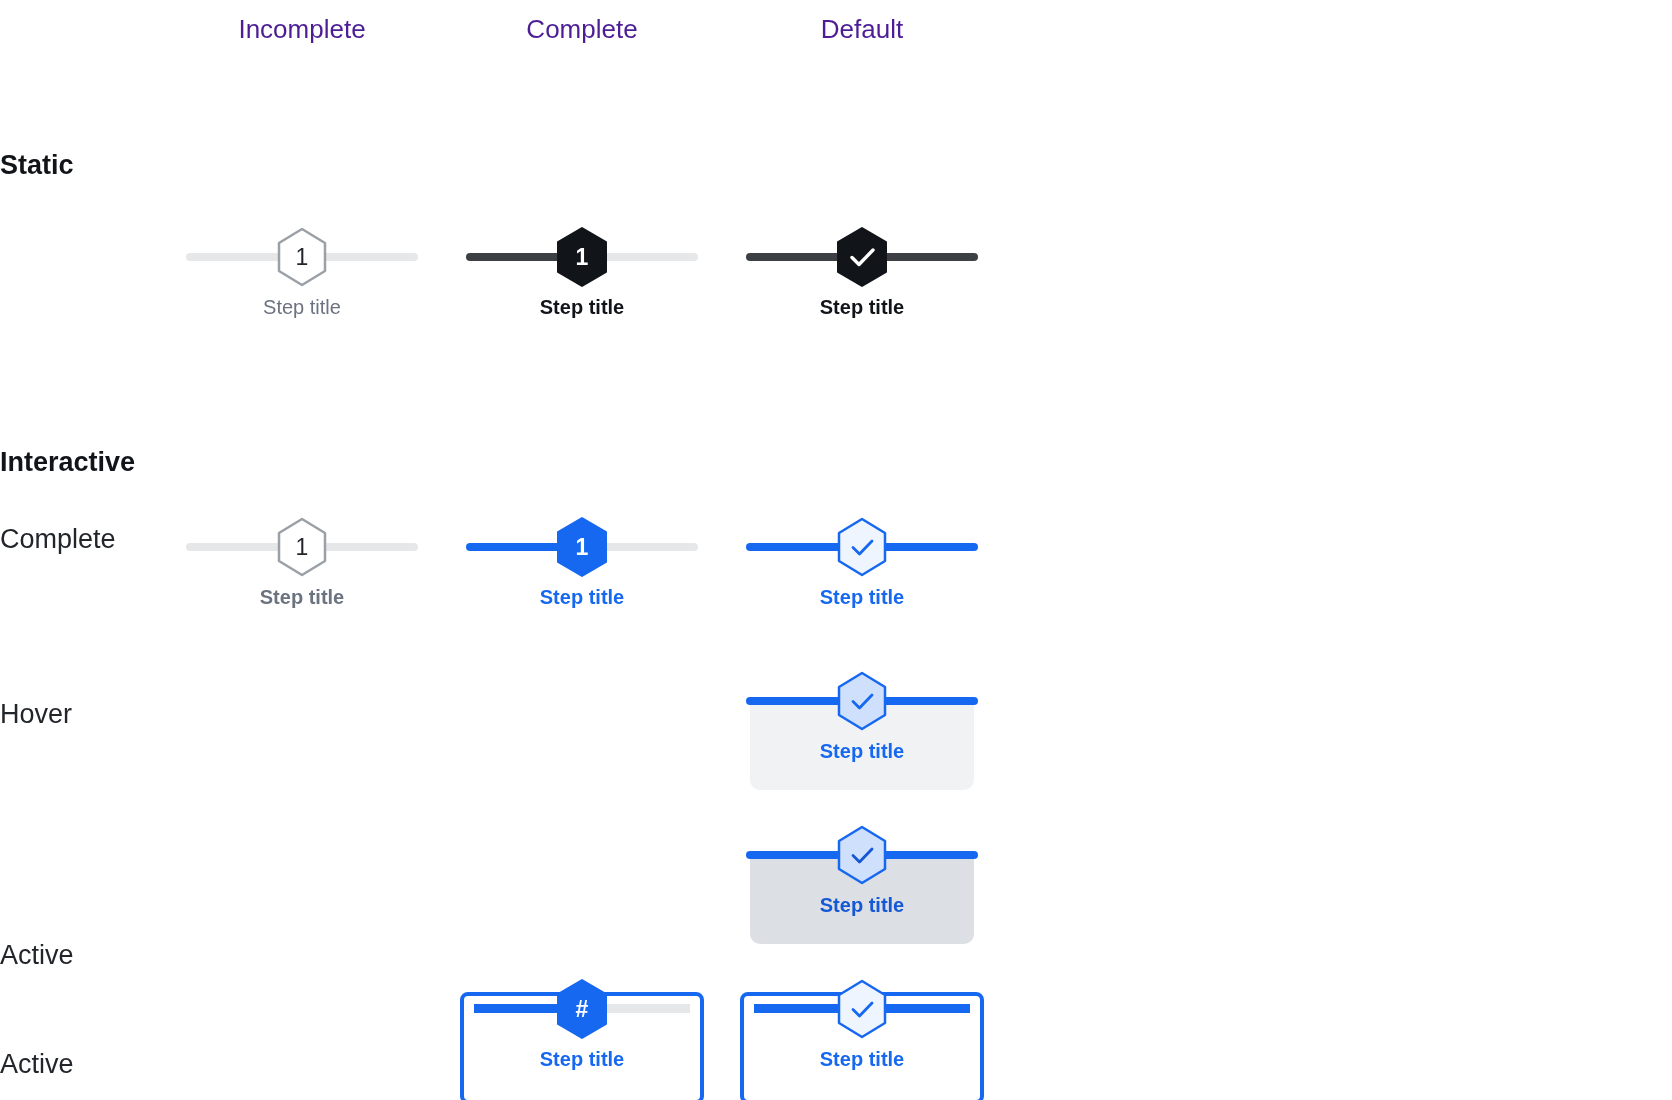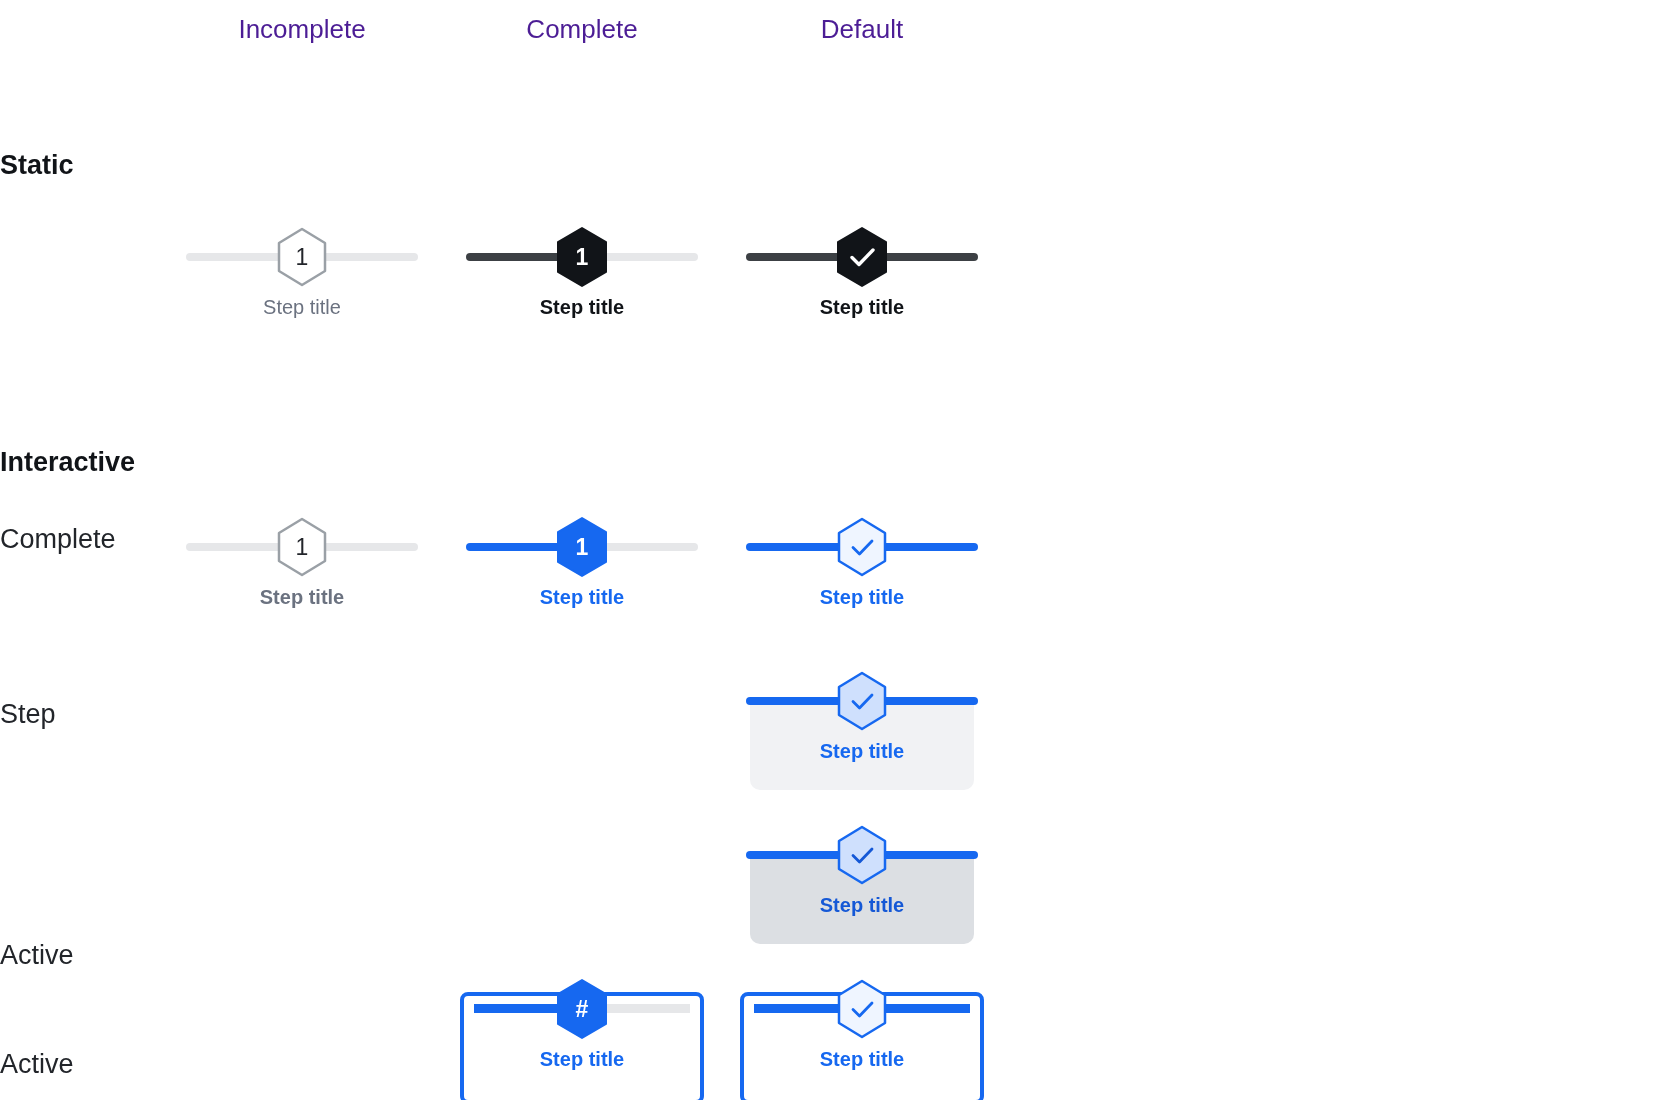--- a/index.html
+++ b/index.html
@@ -143,21 +143,21 @@
 <div id="sheet">
 
   <div class="col-header" style="left:186px; width:232px;">Incomplete</div>
   <div class="col-header" style="left:466px; width:232px;">Complete</div>
   <div class="col-header" style="left:746px; width:232px;">Default</div>
 
   <div class="section-label" style="top:150px;">Static</div>
   <div class="section-label" style="top:447px;">Interactive</div>
 
   <div class="row-label" style="top:524px;">Complete</div>
-  <div class="row-label" style="top:699px;">Step</div>
+  <div class="row-label" style="top:699px;">Hover</div>
   <div class="row-label" style="top:916px;margin-top:24px;">Active</div>
   <div class="row-label" style="top:1049px;">Active</div>
 
   <div class="step" style="left:186px; top:232px;">
     <div class="track">
       <div class="seg left" style="background:#e6e7e9;"></div>
       <div class="seg right" style="background:#e6e7e9;"></div>
     </div>
     <div class="hex-wrap">
       <svg viewBox="0 0 54 60" aria-hidden="true">

